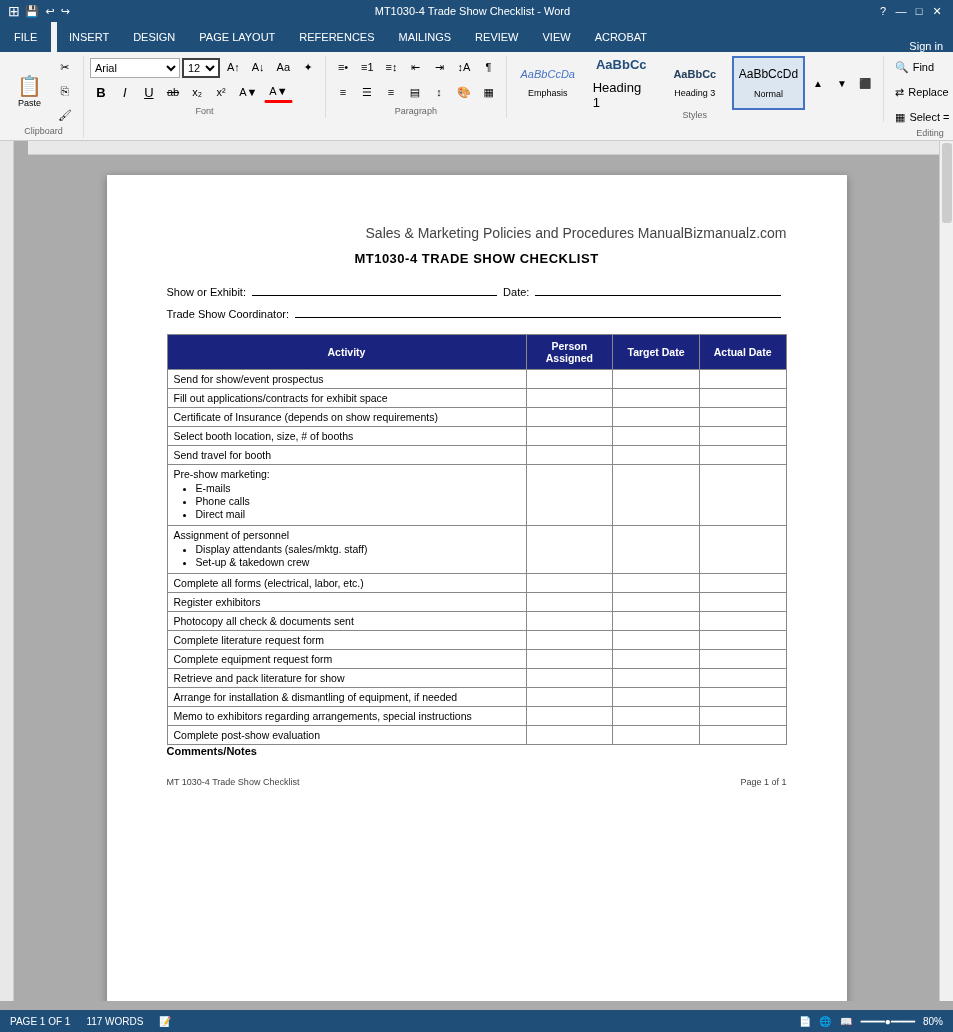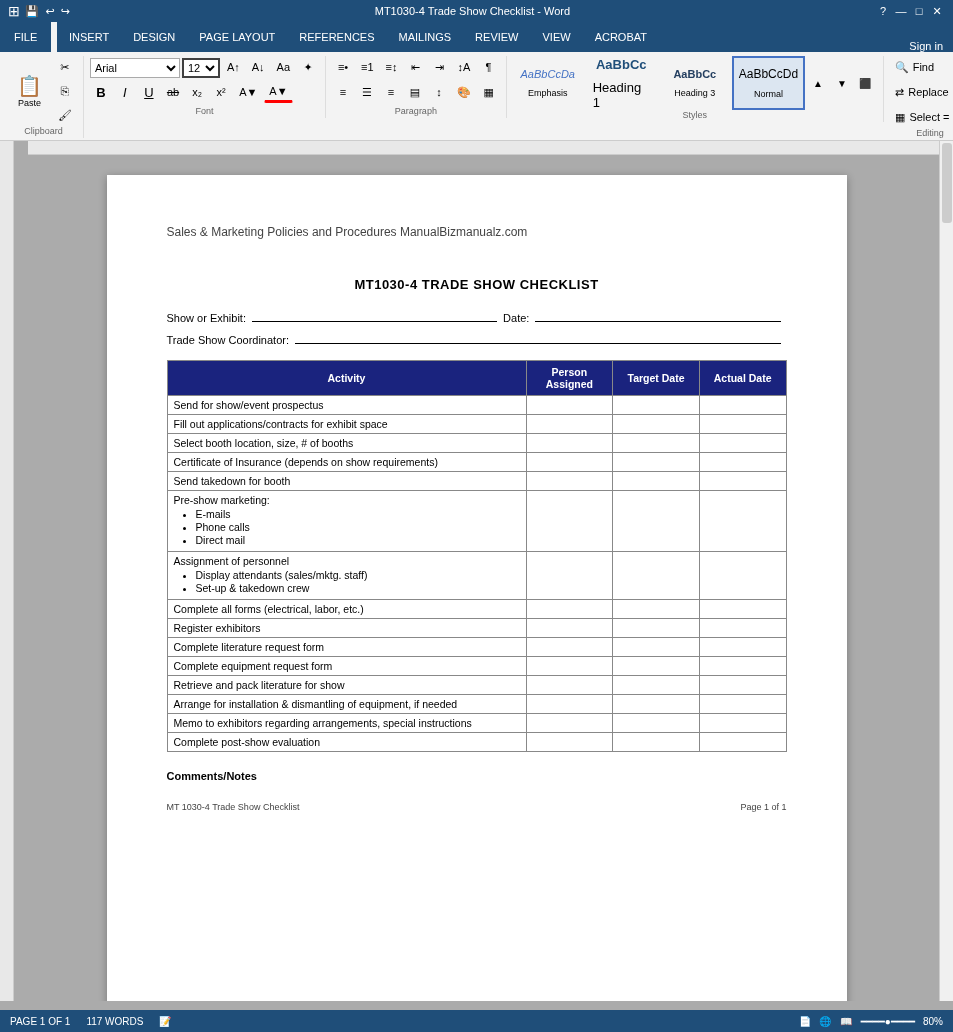--- a/index.html
+++ b/index.html
@@ -156,24 +156,24 @@
       background: white;
       width: 740px;
       min-height: 950px;
       padding: 50px 60px;
       box-shadow: 0 2px 8px rgba(0,0,0,0.3);
       position: relative;
     }
 
     .page-header {
       display: flex;
-      justify-content: flex-start;
-      font-size: 12px;
+      justify-content: flex-end;
+      font-size: 14px;
       color: #444;
-      margin-bottom: 34px;
+      margin-bottom: 6px;
       padding-bottom: 4px;
       border-bottom: none;
     }
 
     .doc-title {
       text-align: center;
       font-weight: bold;
       font-size: 13px;
       margin-bottom: 20px;
       letter-spacing: 0.5px;
@@ -221,21 +221,20 @@
     .bullet-list {
       list-style: disc;
       padding-left: 22px;
       margin: 2px 0;
     }
     .bullet-list li { margin-bottom: 1px; }
 
     .comments-label {
       font-weight: bold;
       font-size: 11px;
-      margin-top: 18px;
     }
 
     .page-footer {
       display: flex;
       justify-content: space-between;
       font-size: 9px;
       color: #444;
       margin-top: auto;
       padding-top: 20px;
     }
@@ -458,33 +457,33 @@
                 <td class="empty"></td>
                 <td class="empty"></td>
               </tr>
               <tr>
                 <td>Fill out applications/contracts for exhibit space</td>
                 <td class="empty"></td>
                 <td class="empty"></td>
                 <td class="empty"></td>
               </tr>
               <tr>
+                <td>Certificate of Insurance (depends on show requirements)</td>
+                <td class="empty"></td>
+                <td class="empty"></td>
+                <td class="empty"></td>
+              </tr>
+              <tr>
                 <td>Select booth location, size, # of booths</td>
                 <td class="empty"></td>
                 <td class="empty"></td>
                 <td class="empty"></td>
               </tr>
               <tr>
-                <td>Certificate of Insurance (depends on show requirements)</td>
-                <td class="empty"></td>
-                <td class="empty"></td>
-                <td class="empty"></td>
-              </tr>
-              <tr>
-                <td>Send takedown for booth</td>
+                <td>Send travel for booth</td>
                 <td class="empty"></td>
                 <td class="empty"></td>
                 <td class="empty"></td>
               </tr>
               <tr>
                 <td>Pre-show marketing:<ul class="bullet-list">
                     <li>E-mails</li>
                     <li>Phone calls</li>
                     <li>Direct mail</li>
                   </ul></td>
@@ -502,20 +501,26 @@
                 <td class="empty"></td>
               </tr>
               <tr>
                 <td>Complete all forms (electrical, labor, etc.)</td>
                 <td class="empty"></td>
                 <td class="empty"></td>
                 <td class="empty"></td>
               </tr>
               <tr>
                 <td>Register exhibitors</td>
+                <td class="empty"></td>
+                <td class="empty"></td>
+                <td class="empty"></td>
+              </tr>
+              <tr>
+                <td>Photocopy all check &amp; documents sent</td>
                 <td class="empty"></td>
                 <td class="empty"></td>
                 <td class="empty"></td>
               </tr>
               <tr>
                 <td>Complete literature request form</td>
                 <td class="empty"></td>
                 <td class="empty"></td>
                 <td class="empty"></td>
               </tr>

